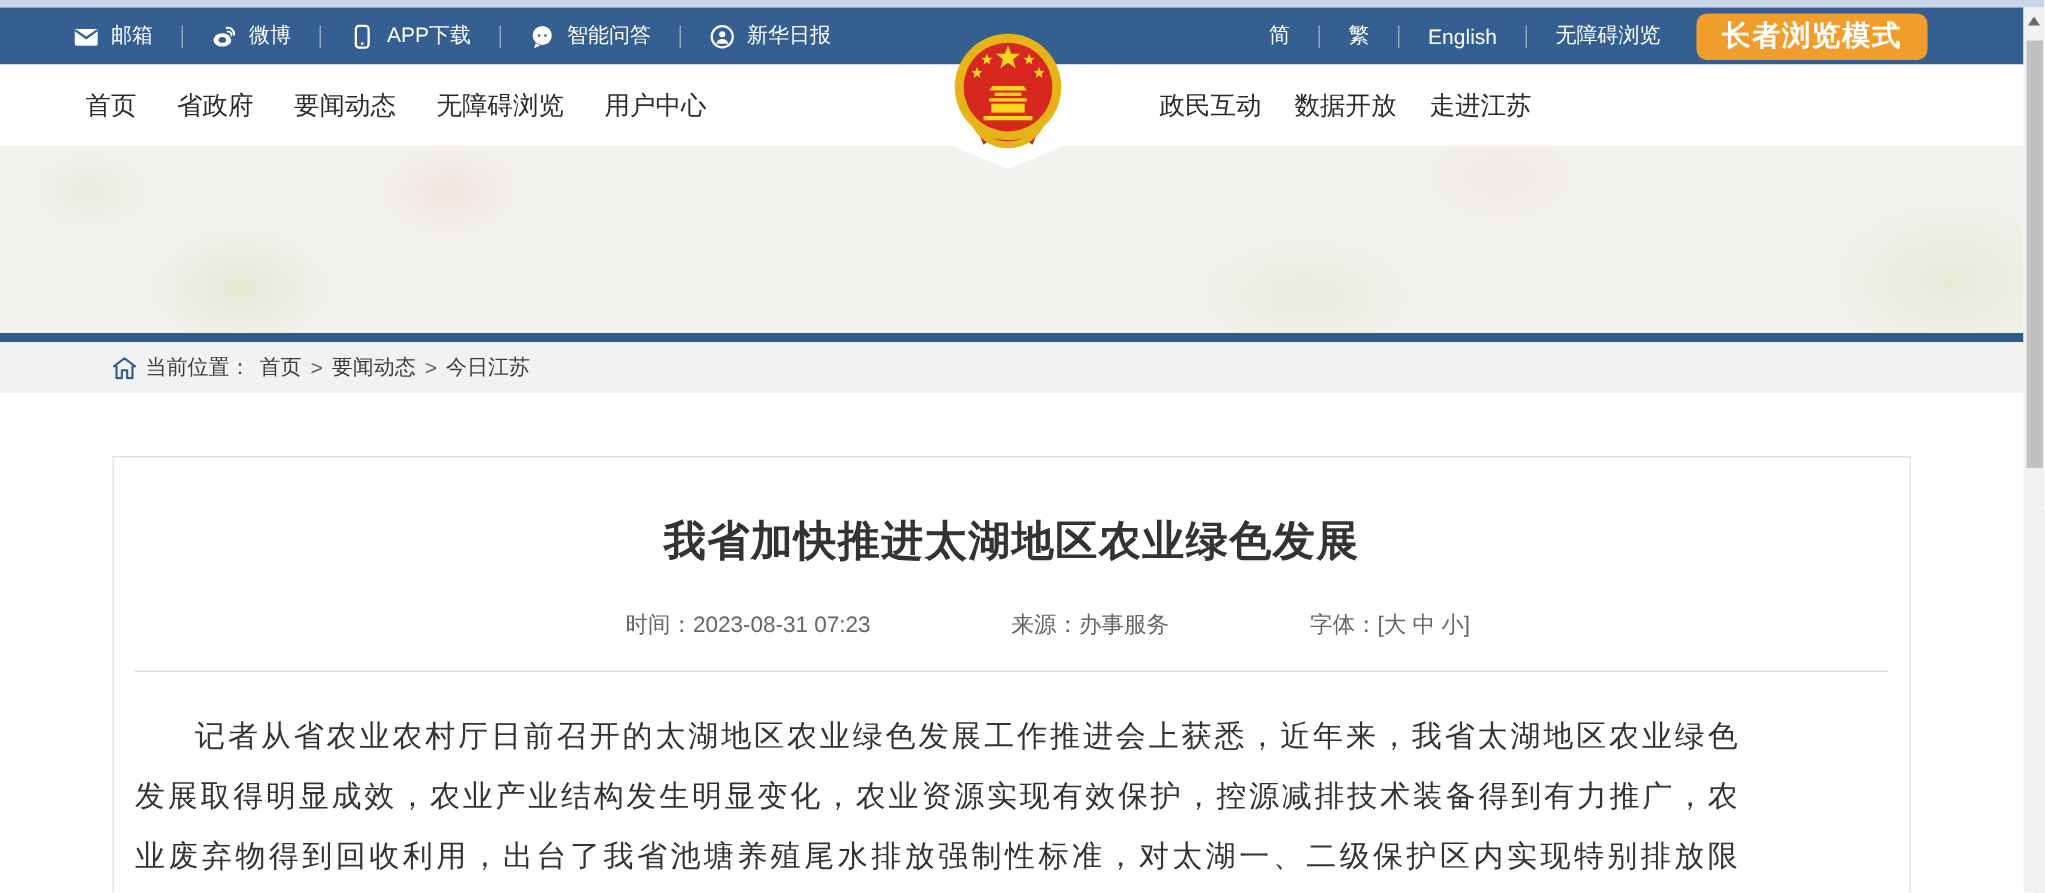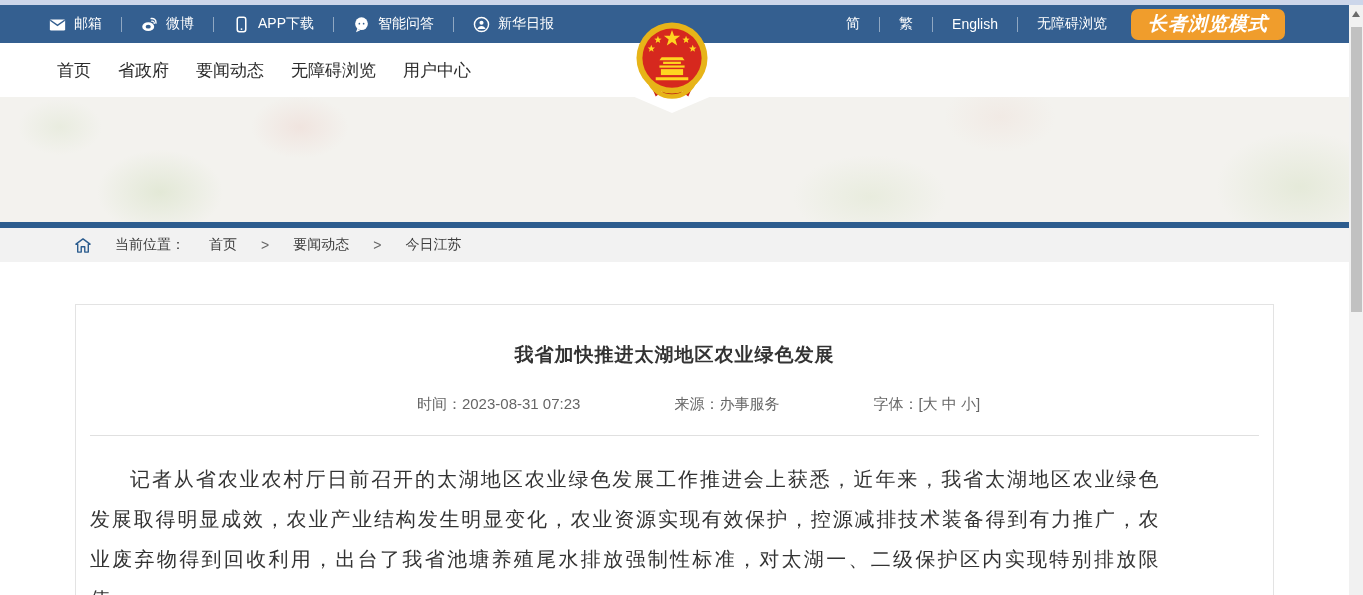--- a/index.html
+++ b/index.html
@@ -13,21 +13,21 @@
   
   .topbar { position:absolute; top:5px; left:0; width:1349px; height:38px; background:#345f90;
     display:flex; align-items:center; color:#fff; font-size:14px; padding-left:49px; }
   .tb-left { display:flex; align-items:center; }
   .tb-item { display:flex; align-items:center; gap:8px; cursor:pointer; white-space:nowrap; }
   .tb-sep { width:1px; height:15px; background:rgba(255,255,255,.45); margin:0 19px; }
   .tb-right { margin-left:auto; display:flex; align-items:center; padding-right:64px; }
   .tb-lang { cursor:pointer; white-space:nowrap; }
   .elder-btn { margin-left:24px; background:#f09d2c; color:#fff; border:none; border-radius:7px;
     font-size:19px; font-weight:bold; height:31px; padding:0 17px; cursor:pointer;
-    font-family:inherit; letter-spacing:1px;font-style:italic; }
+    font-family:inherit; letter-spacing:1px; }
   .tb-icon { display:inline-flex; width:17px; height:17px; }
   .tb-icon svg { width:100%; height:100%; }
 
   
   .navbar { position:absolute; top:43px; left:0; width:1349px; height:54px; background:#fff; }
   .nav-left { position:absolute; left:57px; top:0; height:54px; display:flex; align-items:center; gap:27px; }
   .nav-right { position:absolute; left:773px; top:0; height:54px; display:flex; align-items:center; gap:22px; }
   .nav-item { font-size:17px; color:#2b2b2b; cursor:pointer; white-space:nowrap; }
 
   
@@ -53,30 +53,30 @@
   .search { position:absolute; left:937px; top:167px; width:338px; height:41px;
     border:2px solid #2c5d8f; border-radius:21px; display:flex; align-items:center; padding:0 14px 0 20px; }
   .search input { flex:1; border:none; outline:none; background:transparent; font-size:16px; color:#555;
     font-family:inherit; }
   .search input::placeholder { color:#8a8a8a; }
   .search-icon { width:26px; height:26px; cursor:pointer; }
 
   
   .blue-strip { position:absolute; top:222px; left:0; width:1349px; height:6px; background:#2c5c8e; }
   .breadcrumb-bar { position:absolute; top:228px; left:0; width:1349px; height:34px; background:#f2f2f2;
-    display:flex; align-items:center; padding-left:75px; font-size:14px; color:#3d3d3d; gap:24px; }
+    display:flex; align-items:center; padding-left:75px; font-size:14px; color:#3d3d3d; gap:6px; }
   .bc-link { cursor:pointer; white-space:nowrap; }
   .bc-sep { color:#666; }
   .home-icon { width:16px; height:15px; }
 
   
   .content { position:absolute; top:262px; left:0; width:1349px; height:333px; background:#fff; }
   .card { position:absolute; left:75px; top:42px; width:1199px; height:300px;
     background:#fff; border:1px solid #e3e3e3; border-bottom:none; }
-  .article-title { text-align:center; margin-top:37px; font-size:19px; font-weight:600; color:#333;
+  .article-title { text-align:center; margin-top:37px; font-size:28px; font-weight:600; color:#333;
     letter-spacing:1px; }
   .meta { display:flex; justify-content:center; gap:46px; margin-top:27px; font-size:15px; color:#666; }
   .meta span { white-space:nowrap;margin-left:48px; }
   .meta-divider { border-top:1px solid #e0e0e0; margin:21px 14px 0 14px; }
   .paragraph { margin:23px 113px 0 14px; font-size:20px; line-height:40px; color:#333;
     text-align:justify; text-indent:2em; letter-spacing:1.5px; }
 
   
   .scroll-track { position:absolute; top:5px; right:0; width:14px; height:590px; background:#f1f1f1; }
   .scroll-up { position:absolute; top:0; left:0; width:14px; height:17px; display:flex;
@@ -162,20 +162,25 @@
     </div>
   </div>
 
   <div class="navbar">
     <div class="nav-left">
       <span class="nav-item">首页</span>
       <span class="nav-item">省政府</span>
       <span class="nav-item">要闻动态</span>
       <span class="nav-item">无障碍浏览</span>
       <span class="nav-item">用户中心</span>
+    </div>
+    <div class="nav-right">
+      <span class="nav-item">政民互动</span>
+      <span class="nav-item">数据开放</span>
+      <span class="nav-item">走进江苏</span>
     </div>
   </div>
 
   <div class="emblem-wrap"></div>
   <svg class="emblem" viewBox="0 0 100 108">
     <path d="M22 88 l6 14 8-6 z" fill="#c8201a"></path>
     <path d="M78 88 l-6 14 -8-6 z" fill="#c8201a"></path>
     <path d="M35 92 h30 l-4 10 h-22 z" fill="#b81d17"></path>
     <circle cx="50" cy="50" r="48" fill="#e7b418"></circle>
     <circle cx="50" cy="50" r="40" fill="#d6281e"></circle>

